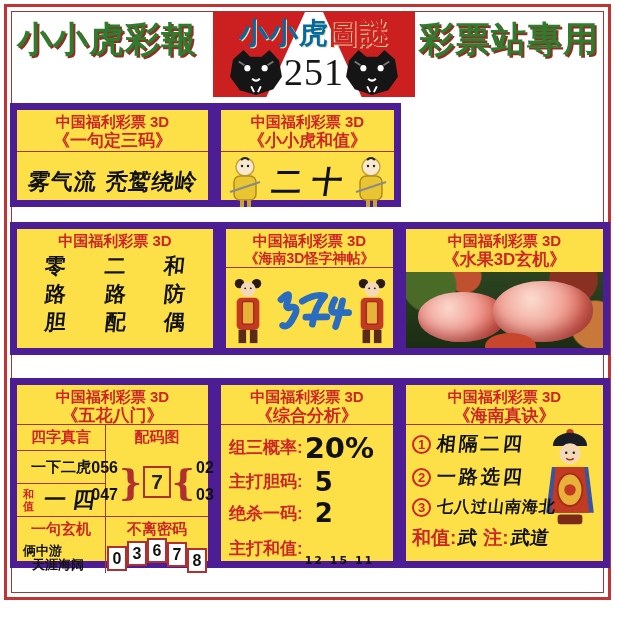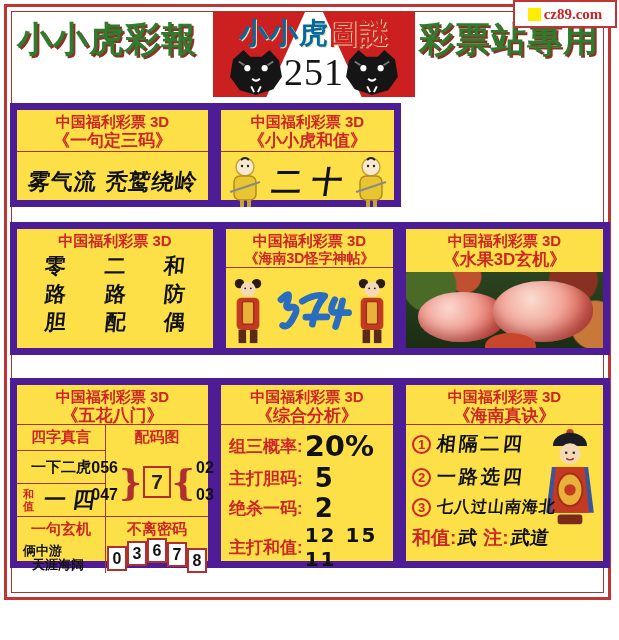--- a/index.html
+++ b/index.html
@@ -104,44 +104,40 @@
   .rc4 { top:115px; height:33px; align-items:flex-start; gap:0; }
   .dbox { width:20px; height:25px; border:2px solid #b03030; display:flex; align-items:center; justify-content:center;
           font-size:16px; font-weight:bold; color:#111; background:#fff; position:relative; }
 
   .ana { padding:4px 8px; display:flex; flex-direction:column; justify-content:space-evenly; height:148px; }
   .ana-row { display:flex; align-items:center; }
   .ana-label { color:#cc2626; font-weight:bold; font-size:17px; white-space:nowrap; }
   .ana-val { color:#111; font-weight:bold; font-family:"DejaVu Sans",sans-serif; }
   .v-big { font-size:29px; margin-left:2px; }
   .v-mid { font-size:26px; margin:0 auto; padding-right:40px; }
-  .v-list { font-size:20px; margin-left:2px; letter-spacing:2px; }
+  .v-list { font-size:11px; margin-left:2px; letter-spacing:2px;margin-top:24px; }
 
   .truth { position:relative; height:148px; padding:6px 4px 4px 6px; }
   .t-row { display:flex; align-items:center; gap:6px; margin-bottom:7px; position:relative; z-index:3; }
   .circ { width:19px; height:19px; border:2px solid #cc2626; border-radius:50%; color:#cc2626; font-weight:bold;
           font-size:13px; display:flex; align-items:center; justify-content:center; flex:0 0 auto; }
   .t-text { font-size:19px; letter-spacing:3px; transform:skewX(-6deg); }
   .t-text.long { font-size:16px; letter-spacing:1px; }
   .t-footer { display:flex; align-items:center; margin-top:2px; position:relative; z-index:3; }
   .t-red { color:#cc2626; font-weight:bold; font-size:19px; }
   .t-blk { font-size:19px; margin:0 6px 0 2px; transform:skewX(-8deg); }
   .fdoll { position:absolute; right:3px; top:2px; width:60px; height:100px; z-index:1; }
 </style>
 </head>
 <body>
 
 <div class="page">
   <div class="outer-border"></div>
   <div class="inner-border"></div>
 
-  <a class="logo" href="#">
-    <span class="logo-sq"></span>
-    <span class="logo-text">cz89.com</span>
-  </a>
 
   <div class="hdr-title hdr-left">小小虎彩報</div>
   <div class="hdr-title hdr-right">彩票站專用</div>
 
   <div class="banner">
     <div class="flag flag-l"></div>
     <div class="flag flag-r"></div>
     <div class="banner-title">
       <span class="g">小小虎</span><span class="r">圖謎</span>
     </div>

